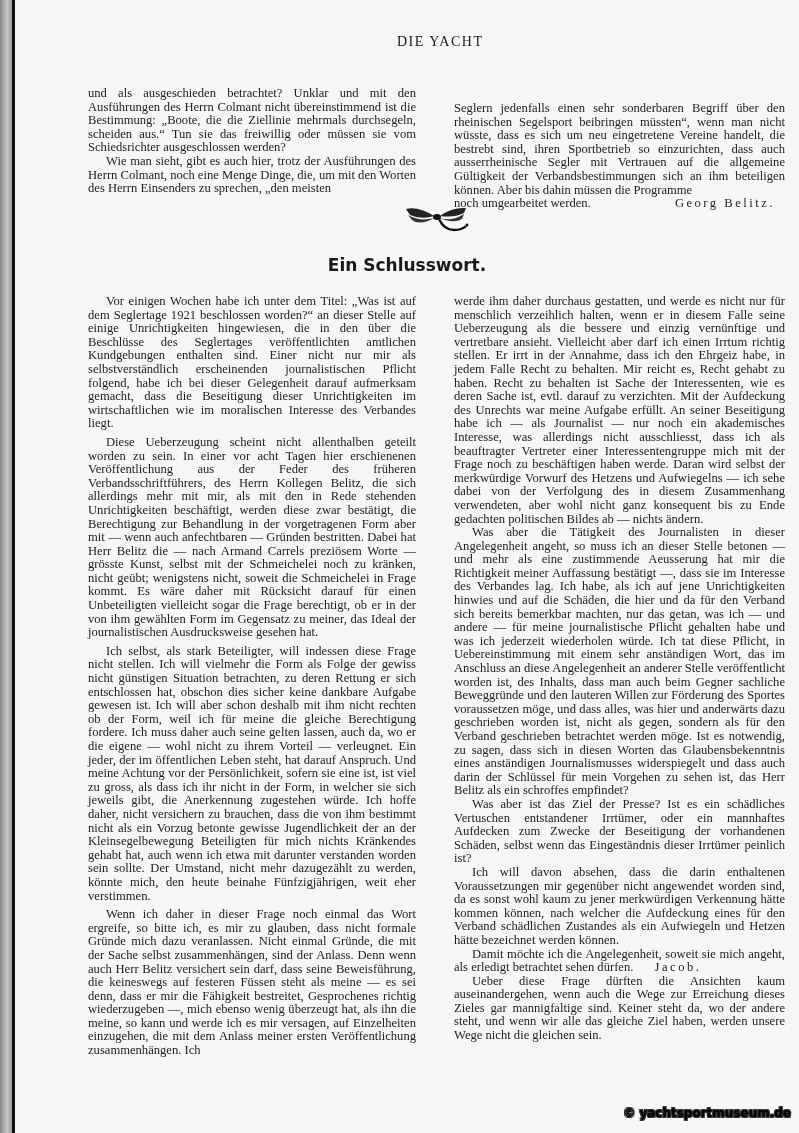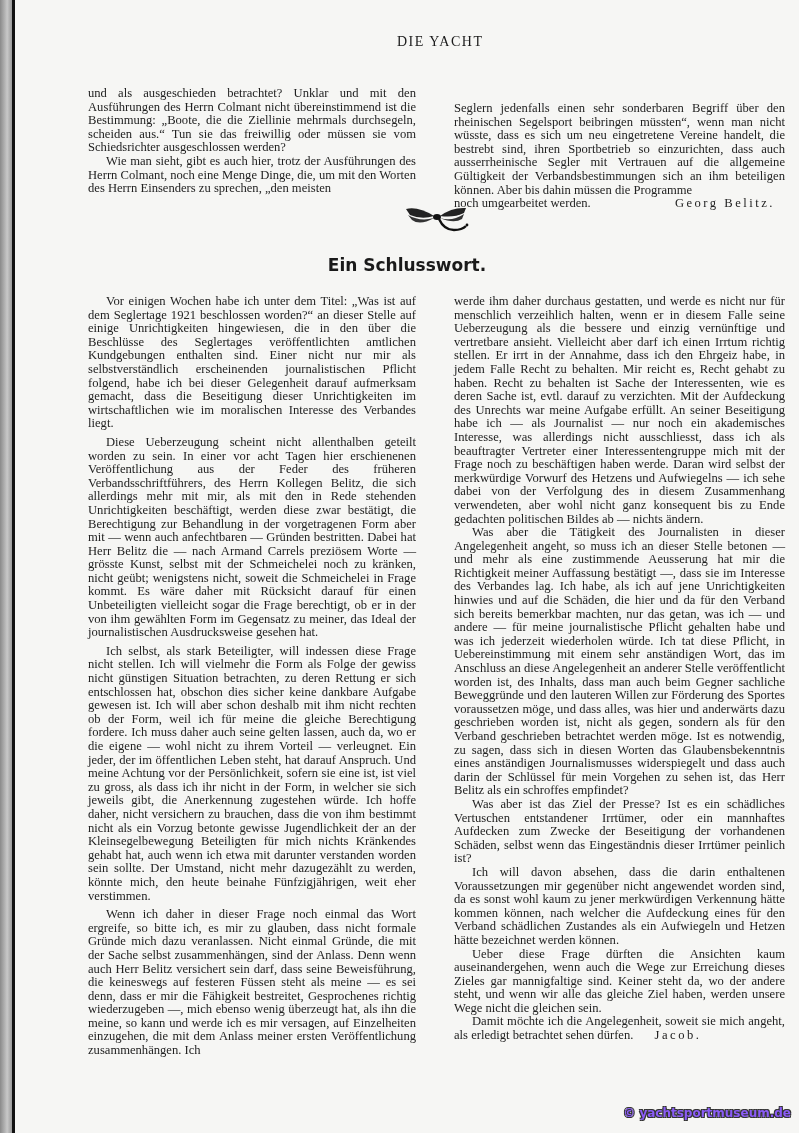--- a/index.html
+++ b/index.html
@@ -45,21 +45,21 @@
   .ornament { position:absolute; left:389px; top:206px; width:70px; height:32px; }
   .title {
     position:absolute; left:0; right:0; top:255px; text-align:center;
     font-family:"DejaVu Sans", sans-serif; font-weight:bold; font-size:17px;
   }
   .body-left { left:73px; top:295px; width:328px; }
   .body-right { left:439px; top:295px; width:331px; }
   .watermark {
     position:absolute; right:8px; top:1106px;
     font-family:"DejaVu Sans", sans-serif; font-size:12px; font-weight:bold;
-    color:#8b5cf6; text-shadow: -1px -1px 0 #333, 1px -1px 0 #333, -1px 1px 0 #333, 1px 1px 0 #333;
+    color:#000000; text-shadow: -1px -1px 0 #333, 1px -1px 0 #333, -1px 1px 0 #333, 1px 1px 0 #333;
   }
   .sign-row { display:flex; justify-content:space-between; }
 </style>
 </head>
 <body>
 
 <div class="binding"></div>
 <div class="binding-edge"></div>
 
 <div class="page">
@@ -99,21 +99,21 @@
     <p class="ind gap">Diese Ueberzeugung scheint nicht allenthalben geteilt worden zu sein. In einer vor acht Tagen hier erschienenen Veröffentlichung aus der Feder des früheren Verbandsschriftführers, des Herrn Kollegen Belitz, die sich allerdings mehr mit mir, als mit den in Rede stehenden Unrichtigkeiten beschäftigt, werden diese zwar bestätigt, die Berechtigung zur Behandlung in der vorgetragenen Form aber mit — wenn auch anfechtbaren — Gründen bestritten. Dabei hat Herr Belitz die — nach Armand Carrels preziösem Worte — grösste Kunst, selbst mit der Schmeichelei noch zu kränken, nicht geübt; wenigstens nicht, soweit die Schmeichelei in Frage kommt. Es wäre daher mit Rücksicht darauf für einen Unbeteiligten vielleicht sogar die Frage berechtigt, ob er in der von ihm gewählten Form im Gegensatz zu meiner, das Ideal der journalistischen Ausdrucksweise gesehen hat.</p>
     <p class="ind gap">Ich selbst, als stark Beteiligter, will indessen diese Frage nicht stellen. Ich will vielmehr die Form als Folge der gewiss nicht günstigen Situation betrachten, zu deren Rettung er sich entschlossen hat, obschon dies sicher keine dankbare Aufgabe gewesen ist. Ich will aber schon deshalb mit ihm nicht rechten ob der Form, weil ich für meine die gleiche Berechtigung fordere. Ich muss daher auch seine gelten lassen, auch da, wo er die eigene — wohl nicht zu ihrem Vorteil — verleugnet. Ein jeder, der im öffentlichen Leben steht, hat darauf Anspruch. Und meine Achtung vor der Persönlichkeit, sofern sie eine ist, ist viel zu gross, als dass ich ihr nicht in der Form, in welcher sie sich jeweils gibt, die Anerkennung zugestehen würde. Ich hoffe daher, nicht versichern zu brauchen, dass die von ihm bestimmt nicht als ein Vorzug betonte gewisse Jugendlichkeit der an der Kleinsegelbewegung Beteiligten für mich nichts Kränkendes gehabt hat, auch wenn ich etwa mit darunter verstanden worden sein sollte. Der Umstand, nicht mehr dazugezählt zu werden, könnte mich, den heute beinahe Fünfzigjährigen, weit eher verstimmen.</p>
     <p class="ind gap">Wenn ich daher in dieser Frage noch einmal das Wort ergreife, so bitte ich, es mir zu glauben, dass nicht formale Gründe mich dazu veranlassen. Nicht einmal Gründe, die mit der Sache selbst zusammenhängen, sind der Anlass. Denn wenn auch Herr Belitz versichert sein darf, dass seine Beweisführung, die keineswegs auf festeren Füssen steht als meine — es sei denn, dass er mir die Fähigkeit bestreitet, Gesprochenes richtig wiederzugeben —, mich ebenso wenig überzeugt hat, als ihn die meine, so kann und werde ich es mir versagen, auf Einzelheiten einzugehen, die mit dem Anlass meiner ersten Veröffentlichung zusammenhängen. Ich</p>
   </div>
 
   <div class="col body-right">
     <p>werde ihm daher durchaus gestatten, und werde es nicht nur für menschlich verzeihlich halten, wenn er in diesem Falle seine Ueberzeugung als die bessere und einzig vernünftige und vertretbare ansieht. Vielleicht aber darf ich einen Irrtum richtig stellen. Er irrt in der Annahme, dass ich den Ehrgeiz habe, in jedem Falle Recht zu behalten. Mir reicht es, Recht gehabt zu haben. Recht zu behalten ist Sache der Interessenten, wie es deren Sache ist, evtl. darauf zu verzichten. Mit der Aufdeckung des Unrechts war meine Aufgabe erfüllt. An seiner Beseitigung habe ich — als Journalist — nur noch ein akademisches Interesse, was allerdings nicht ausschliesst, dass ich als beauftragter Vertreter einer Interessentengruppe mich mit der Frage noch zu beschäftigen haben werde. Daran wird selbst der merkwürdige Vorwurf des Hetzens und Aufwiegelns — ich sehe dabei von der Verfolgung des in diesem Zusammenhang verwendeten, aber wohl nicht ganz konsequent bis zu Ende gedachten politischen Bildes ab — nichts ändern.</p>
     <p class="ind">Was aber die Tätigkeit des Journalisten in dieser Angelegenheit angeht, so muss ich an dieser Stelle betonen — und mehr als eine zustimmende Aeusserung hat mir die Richtigkeit meiner Auffassung bestätigt —, dass sie im Interesse des Verbandes lag. Ich habe, als ich auf jene Unrichtigkeiten hinwies und auf die Schäden, die hier und da für den Verband sich bereits bemerkbar machten, nur das getan, was ich — und andere — für meine journalistische Pflicht gehalten habe und was ich jederzeit wiederholen würde. Ich tat diese Pflicht, in Uebereinstimmung mit einem sehr anständigen Wort, das im Anschluss an diese Angelegenheit an anderer Stelle veröffentlicht worden ist, des Inhalts, dass man auch beim Gegner sachliche Beweggründe und den lauteren Willen zur Förderung des Sportes voraussetzen möge, und dass alles, was hier und anderwärts dazu geschrieben worden ist, nicht als gegen, sondern als für den Verband geschrieben betrachtet werden möge. Ist es notwendig, zu sagen, dass sich in diesen Worten das Glaubensbekenntnis eines anständigen Journalismusses widerspiegelt und dass auch darin der Schlüssel für mein Vorgehen zu sehen ist, das Herr Belitz als ein schroffes empfindet?</p>
     <p class="ind">Was aber ist das Ziel der Presse? Ist es ein schädliches Vertuschen entstandener Irrtümer, oder ein mannhaftes Aufdecken zum Zwecke der Beseitigung der vorhandenen Schäden, selbst wenn das Eingeständnis dieser Irrtümer peinlich ist?</p>
     <p class="ind">Ich will davon absehen, dass die darin enthaltenen Voraussetzungen mir gegenüber nicht angewendet worden sind, da es sonst wohl kaum zu jener merkwürdigen Verkennung hätte kommen können, nach welcher die Aufdeckung eines für den Verband schädlichen Zustandes als ein Aufwiegeln und Hetzen hätte bezeichnet werden können.</p>
-    <p class="ind">Ueber diese Frage dürften die Ansichten kaum auseinandergehen, wenn auch die Wege zur Erreichung dieses Zieles gar mannigfaltige sind. Keiner steht da, wo der andere steht, und wenn wir alle das gleiche Ziel haben, werden unsere Wege nicht die gleichen sein.</p>
     <p class="ind">
       <span>Damit möchte ich die Angelegenheit, soweit sie mich angeht, als erledigt betrachtet sehen dürfen.</span>
       <span class="sig" style="margin-left:18px;">Jacob.</span>
     </p>
+    <p class="ind">Ueber diese Frage dürften die Ansichten kaum auseinandergehen, wenn auch die Wege zur Erreichung dieses Zieles gar mannigfaltige sind. Keiner steht da, wo der andere steht, und wenn wir alle das gleiche Ziel haben, werden unsere Wege nicht die gleichen sein.</p>
   </div>
 
   <div class="watermark">© yachtsportmuseum.de</div>
 </div>
 
 </body></html>

